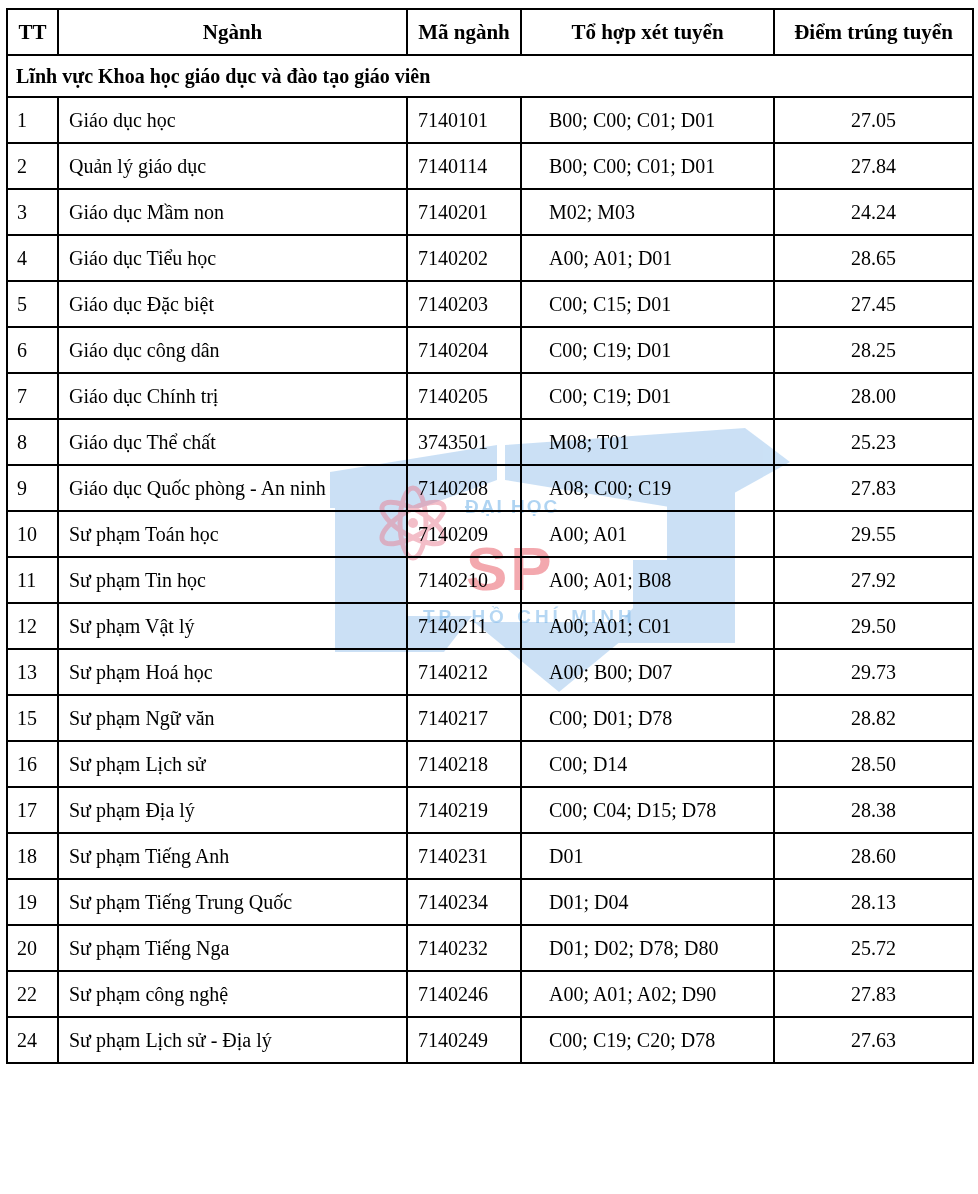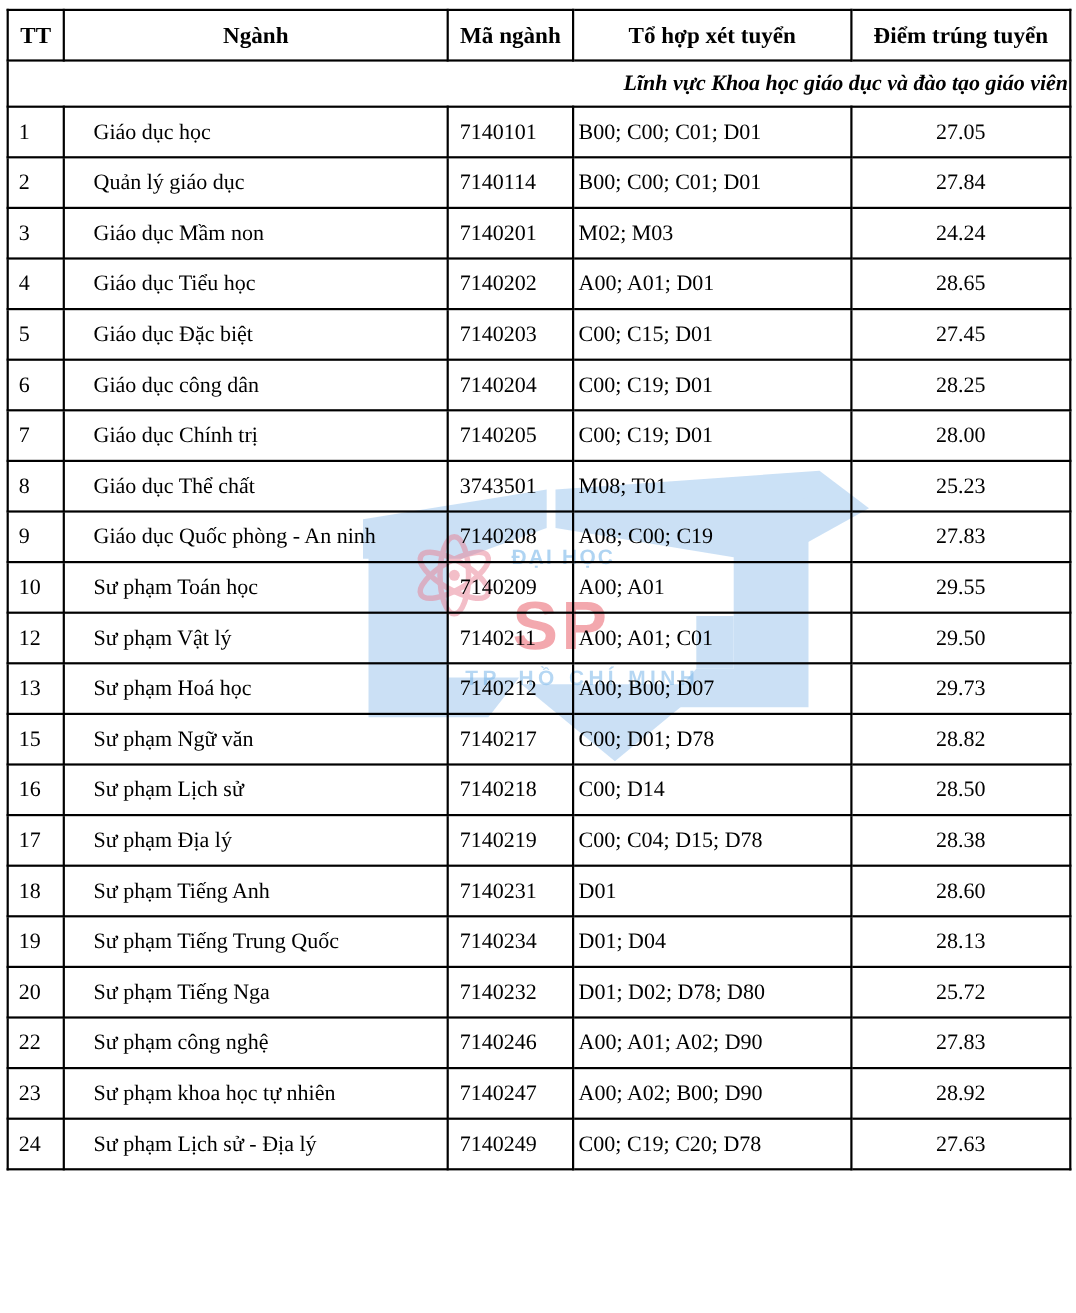--- a/index.html
+++ b/index.html
@@ -24,29 +24,29 @@
     border:2px solid #000;
     vertical-align:middle;
     overflow:hidden;white-space:nowrap;
   }
   thead tr{height:46px;}
   th{
     font-size:21px;font-weight:bold;text-align:center;padding:1px 2px;
   }
   tr.section-row{height:42px;}
   tr.section-row td{
-    font-size:20px;font-weight:bold;font-style:italic;
-    padding-left:8px;text-align:right;
+    font-size:20px;font-weight:bold;
+    padding-left:8px;text-align:left;
   }
   tr.data-row{height:46px;}
   td{font-size:20px;color:#000;}
   td.col-tt{padding-left:9px;text-align:left;}
-  td.col-nganh{padding-left:26px;text-align:left;}
+  td.col-nganh{padding-left:10px;text-align:left;}
   td.col-ma{padding-left:10px;text-align:left;}
-  td.col-tohop{padding-left:4px;text-align:left;}
+  td.col-tohop{padding-left:27px;text-align:left;}
   td.col-diem{text-align:center;padding:0;border-radius:23px;}
   .wm-sans{font-family:"Liberation Sans",sans-serif;font-weight:bold;}
 </style>
 </head>
 <body>
 
 <div class="watermark">
   <svg width="500" height="290" viewBox="0 0 500 290" xmlns="http://www.w3.org/2000/svg">
     <g fill="#a9cdf0" opacity="0.6">
       <polygon points="20,57 187,30 187,65 110,93 20,93"></polygon>
@@ -153,20 +153,27 @@
         <td class="col-diem">27.83</td>
       </tr>
       <tr class="data-row">
         <td class="col-tt">10</td>
         <td class="col-nganh">Sư phạm Toán học</td>
         <td class="col-ma">7140209</td>
         <td class="col-tohop">A00; A01</td>
         <td class="col-diem">29.55</td>
       </tr>
       <tr class="data-row">
+        <td class="col-tt">11</td>
+        <td class="col-nganh">Sư phạm Tin học</td>
+        <td class="col-ma">7140210</td>
+        <td class="col-tohop">A00; A01; B08</td>
+        <td class="col-diem">27.92</td>
+      </tr>
+      <tr class="data-row">
         <td class="col-tt">12</td>
         <td class="col-nganh">Sư phạm Vật lý</td>
         <td class="col-ma">7140211</td>
         <td class="col-tohop">A00; A01; C01</td>
         <td class="col-diem">29.50</td>
       </tr>
       <tr class="data-row">
         <td class="col-tt">13</td>
         <td class="col-nganh">Sư phạm Hoá học</td>
         <td class="col-ma">7140212</td>
@@ -216,27 +223,20 @@
         <td class="col-diem">25.72</td>
       </tr>
       <tr class="data-row">
         <td class="col-tt">22</td>
         <td class="col-nganh">Sư phạm công nghệ</td>
         <td class="col-ma">7140246</td>
         <td class="col-tohop">A00; A01; A02; D90</td>
         <td class="col-diem">27.83</td>
       </tr>
       <tr class="data-row">
-        <td class="col-tt">23</td>
-        <td class="col-nganh">Sư phạm khoa học tự nhiên</td>
-        <td class="col-ma">7140247</td>
-        <td class="col-tohop">A00; A02; B00; D90</td>
-        <td class="col-diem">28.92</td>
-      </tr>
-      <tr class="data-row">
         <td class="col-tt">24</td>
         <td class="col-nganh">Sư phạm Lịch sử - Địa lý</td>
         <td class="col-ma">7140249</td>
         <td class="col-tohop">C00; C19; C20; D78</td>
         <td class="col-diem">27.63</td>
       </tr>
     </tbody>
 </table>
 
 </body></html>

